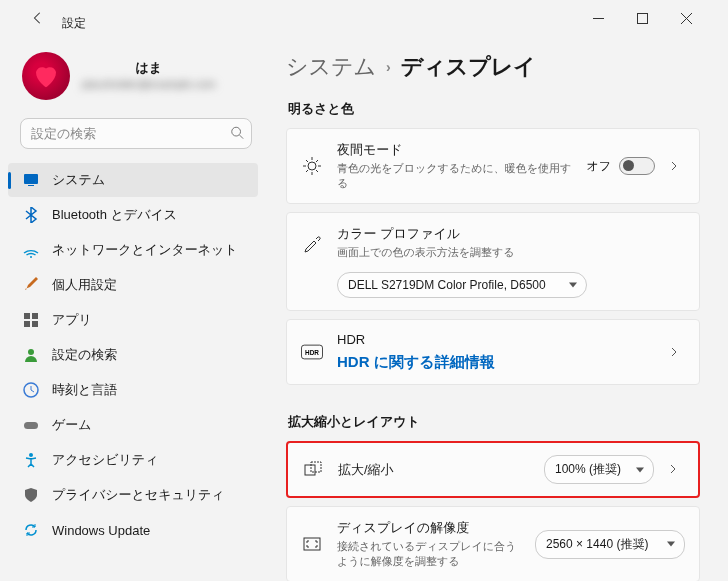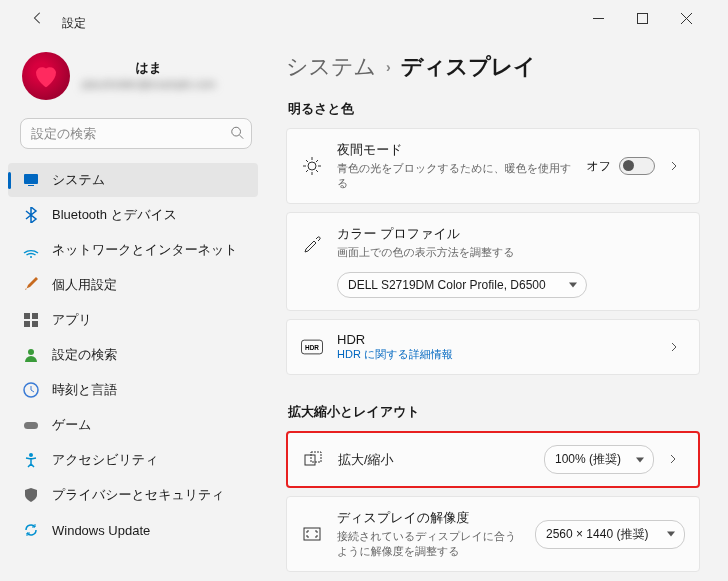--- a/index.html
+++ b/index.html
@@ -31,21 +31,21 @@
 .breadcrumb .bc1 { color: #666; font-weight: 500; }
 .breadcrumb .sep { color: #888; font-size: 14px; }
 .section-h { font-size: 13px; font-weight: 600; margin: 6px 0 10px 2px; }
 .card { background: #fbfbfb; border: 1px solid #e5e5e5; border-radius: 4px; margin-bottom: 8px; }
 .card.highlight { border: 2px solid #e82020; }
 .row { display: flex; align-items: center; padding: 12px 14px; gap: 14px; }
 .row .ricn { width: 22px; height: 22px; display: flex; align-items: center; justify-content: center; color: #333; flex-shrink: 0; }
 .row .txt { flex: 1; }
 .row .ttl { font-size: 13px; }
 .row .desc { font-size: 11px; color: #666; margin-top: 2px; }
-.row .link { color: #0067c0; font-size: 11px; font-weight: 400; }
+.row .link { color: #0067c0; font-size: 15px; font-weight: 700; margin-top: 6px; }
 .chev { width: 16px; color: #666; cursor: pointer; }
 .toggle { display: flex; align-items: center; gap: 8px; }
 .toggle .lbl { font-size: 12px; }
 .switch { width: 36px; height: 18px; border: 1px solid #888; border-radius: 10px; position: relative; cursor: pointer; background: #f0f0f0; }
 .switch::after { content: ""; position: absolute; left: 3px; top: 2px; width: 11px; height: 11px; border-radius: 50%; background: #555; }
 .sel { border: 1px solid #ccc; background: #fdfdfd; border-radius: 13px; padding: 5px 26px 5px 10px; font-size: 12px; cursor: pointer; position: relative; min-width: 110px; }
 .sel::after { content: ""; position: absolute; right: 9px; top: 50%; width: 0; height: 0; border-left: 4px solid transparent; border-right: 4px solid transparent; border-top: 5px solid #555; transform: translateY(-50%); }
 .subrow { padding: 0 14px 12px 50px; }
 .subrow .sel { display: inline-block; min-width: 250px; }
 </style>

